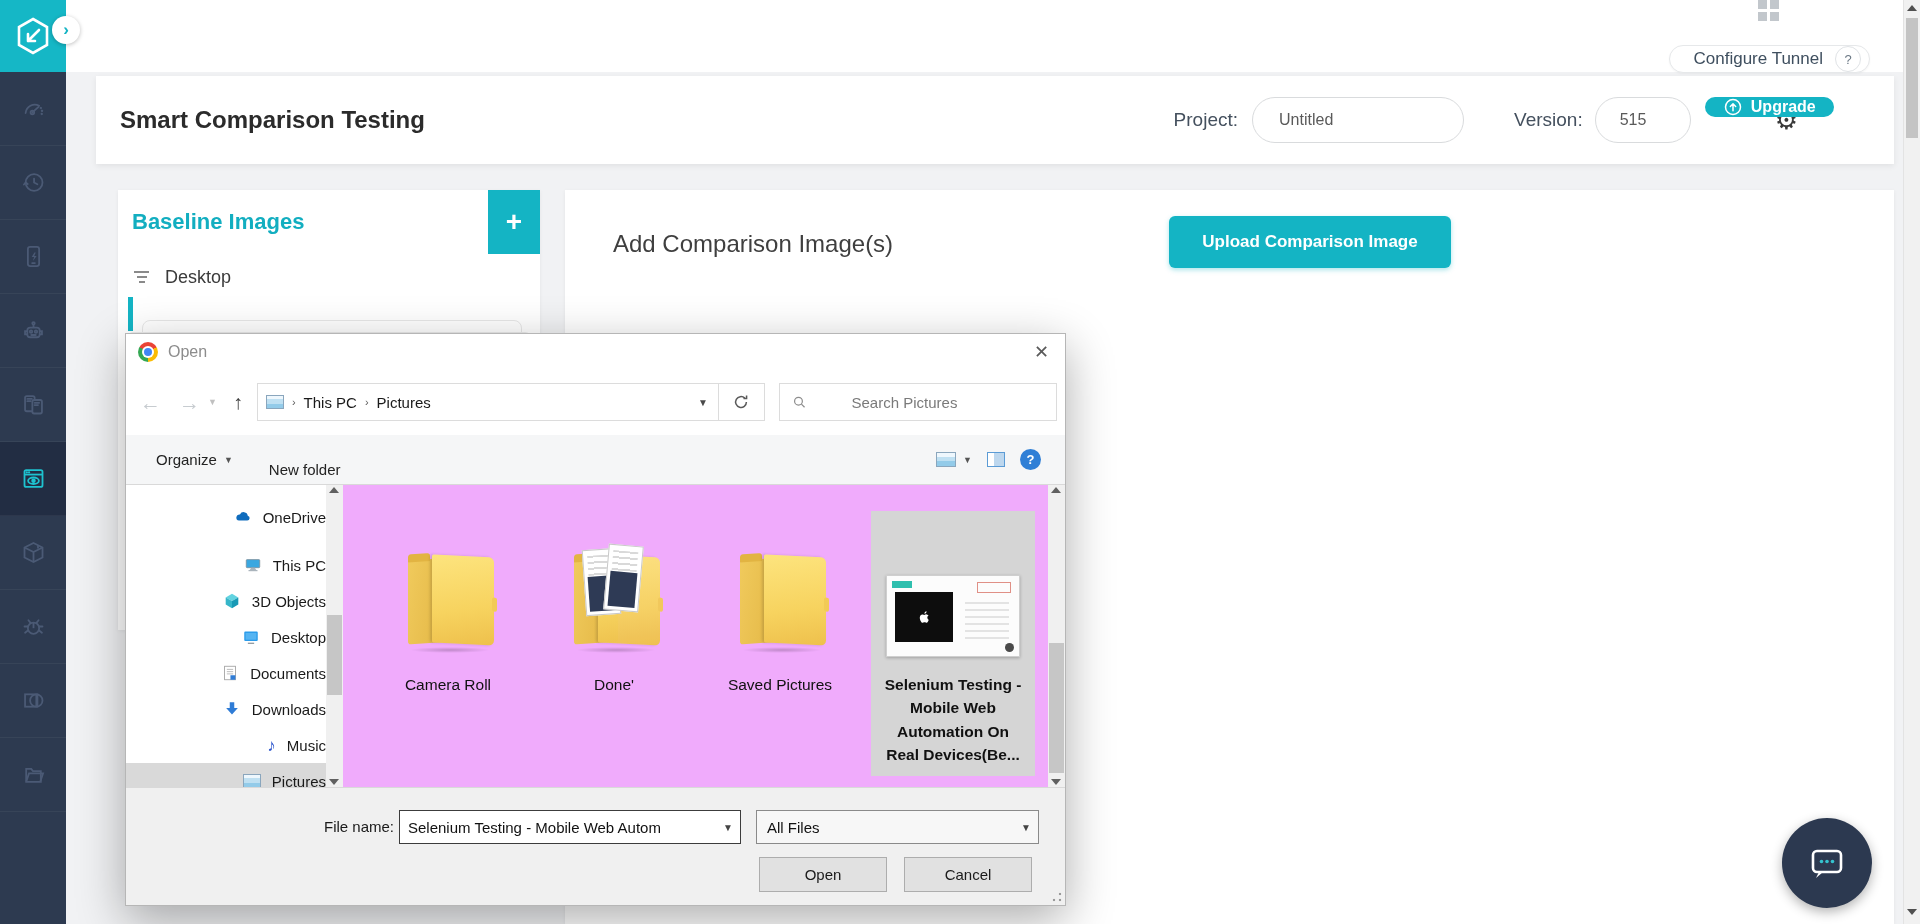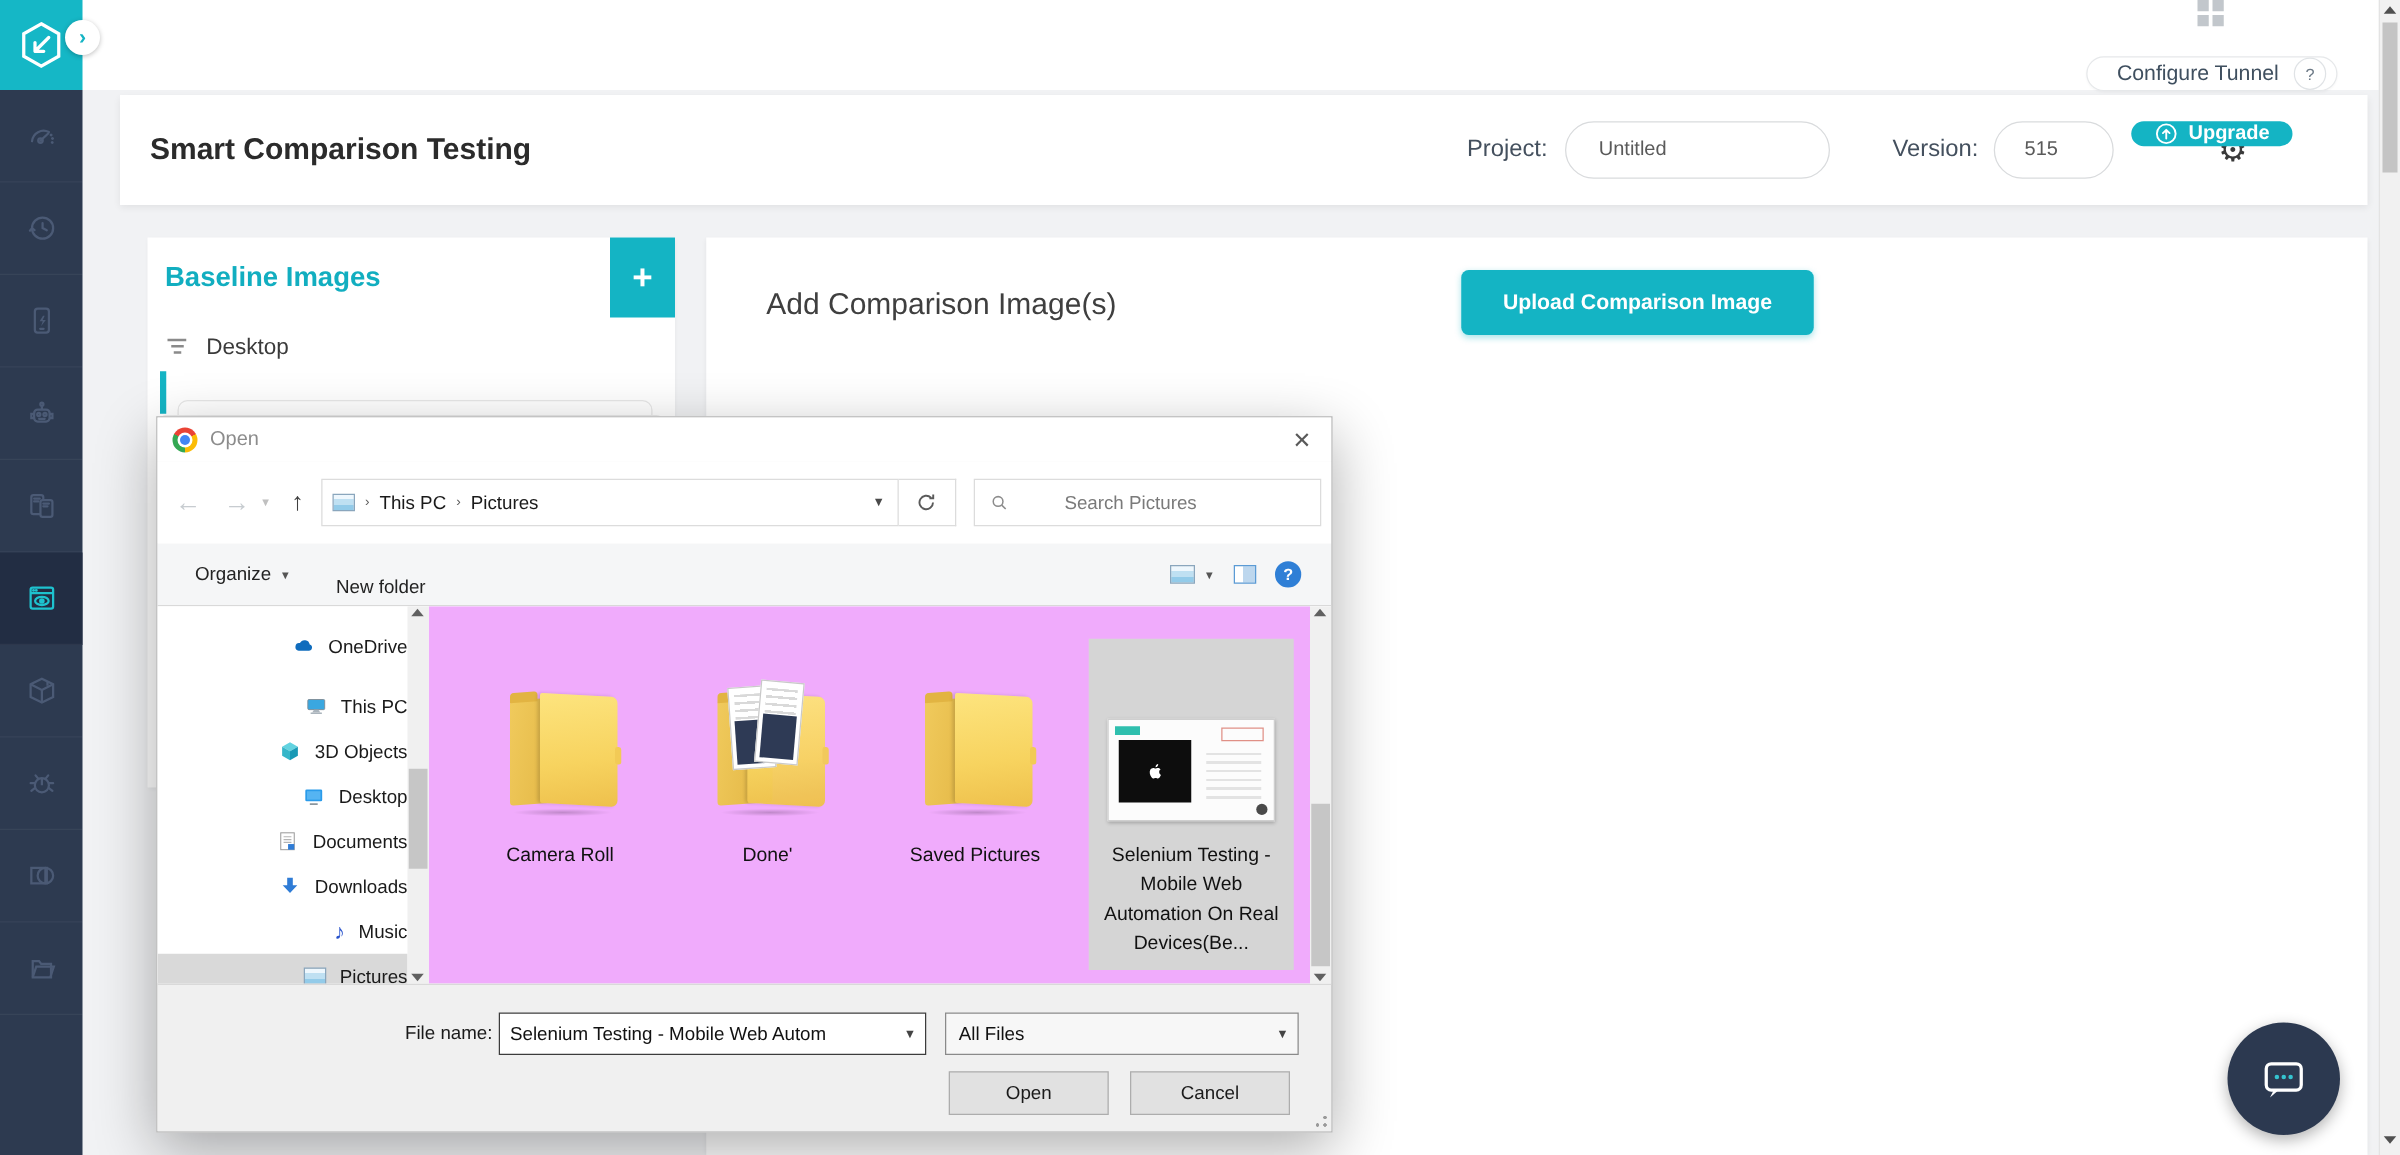--- a/index.html
+++ b/index.html
@@ -467,21 +467,21 @@
             <div class="black">
               <svg width="15" height="18" viewBox="0 0 24 28">
                   <path d="M16.5 14.8c0-2.2 1.8-3.2 1.9-3.3-1-1.5-2.6-1.7-3.2-1.7-1.4-.1-2.7.8-3.4.8-.7 0-1.8-.8-2.9-.8-1.5 0-2.9.9-3.7 2.2-1.6 2.7-.4 6.8 1.1 9 .7 1.1 1.6 2.3 2.8 2.2 1.1 0 1.5-.7 2.9-.7s1.7.7 2.9.7c1.2 0 2-1.1 2.7-2.2.9-1.2 1.2-2.4 1.2-2.5-.1 0-2.3-.9-2.3-3.7z" fill="#fff"></path>
                   <path d="M14.4 7.6c.6-.8 1-1.8.9-2.9-.9 0-1.9.6-2.5 1.3-.6.7-1 1.7-.9 2.8 1 .1 2-.5 2.5-1.2z" fill="#fff"></path>
                 </svg>
             </div>
             <div class="lines"></div>
             <div class="dot"></div>
           </div>
         </div>
-        <div class="flabel" style="width:140px;">Selenium Testing - Mobile Web Automation On Real Devices(Be...</div>
+        <div class="flabel" style="width:140px;font-weight:bold;">Selenium Testing - Mobile Web Automation On Real Devices(Be...</div>
       </div>
     </div>
 
     <div class="vtrack">
       <span class="vt-up"></span>
       <div class="vthumb" style="top:158px; bottom:14px;"></div>
       <span class="vt-down"></span>
     </div>
   </div>
 

